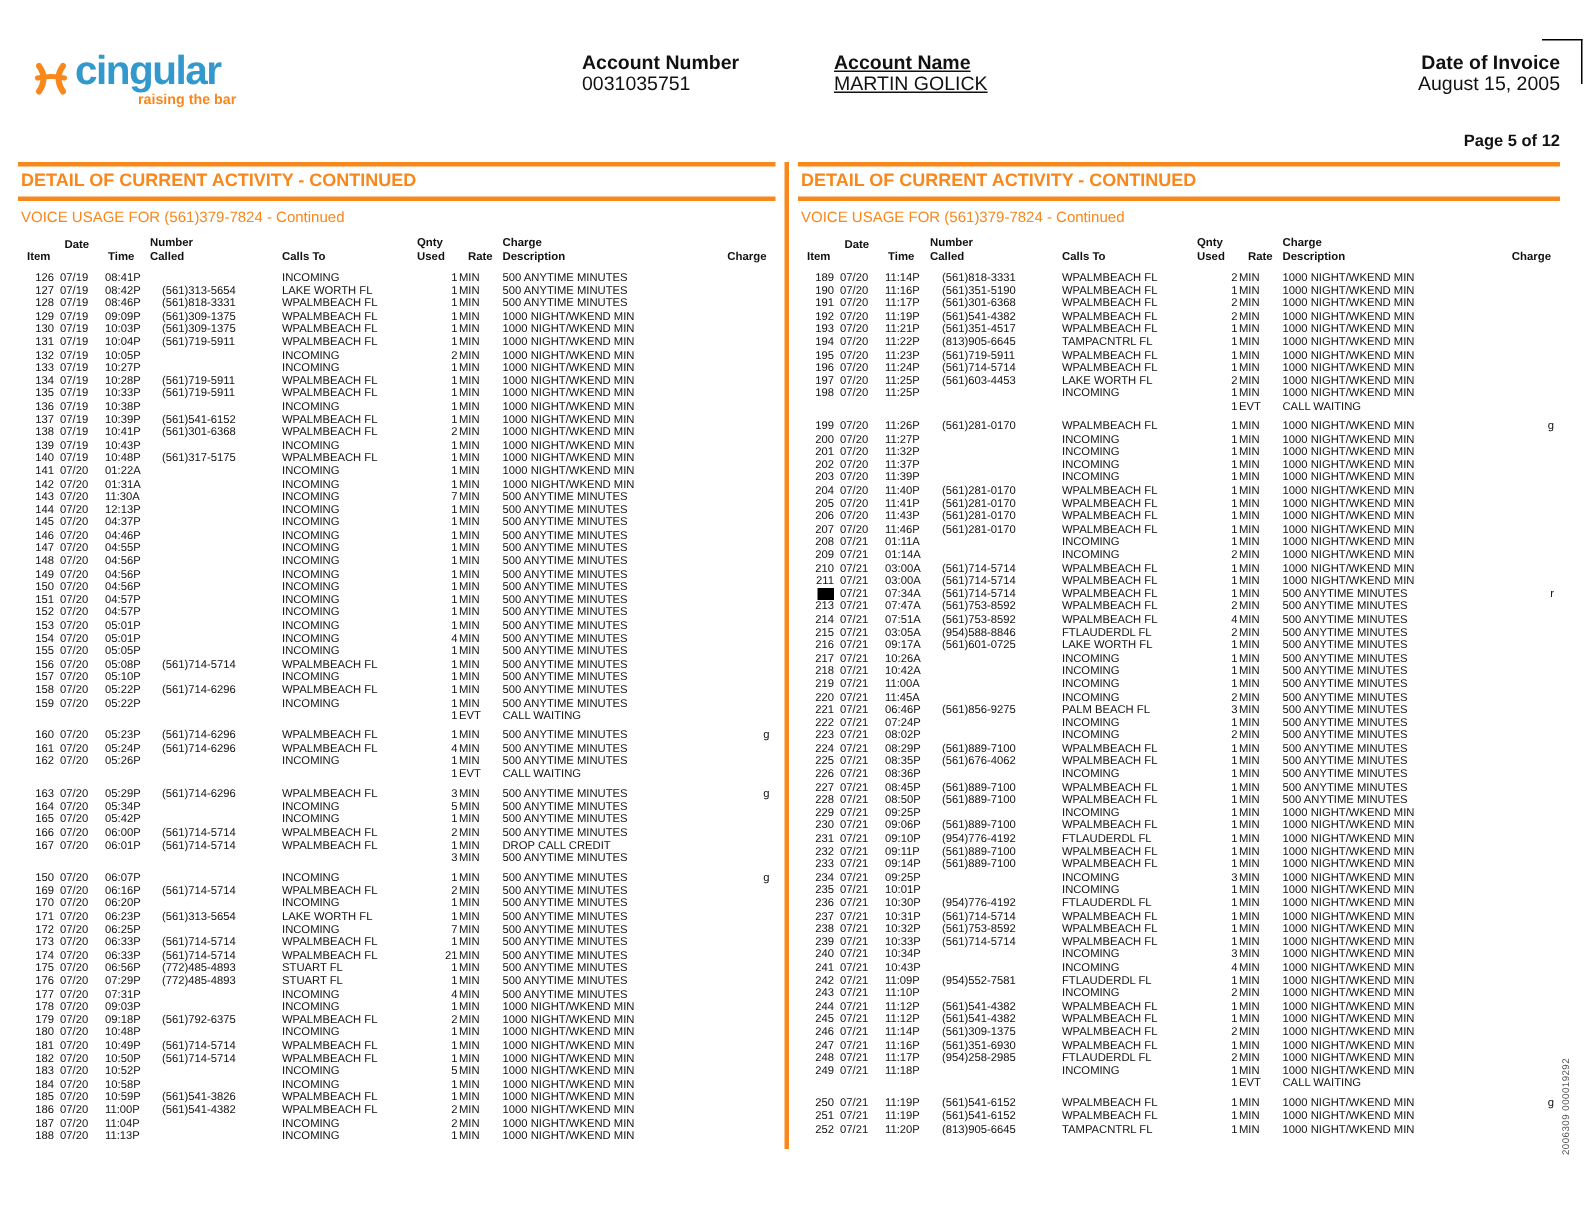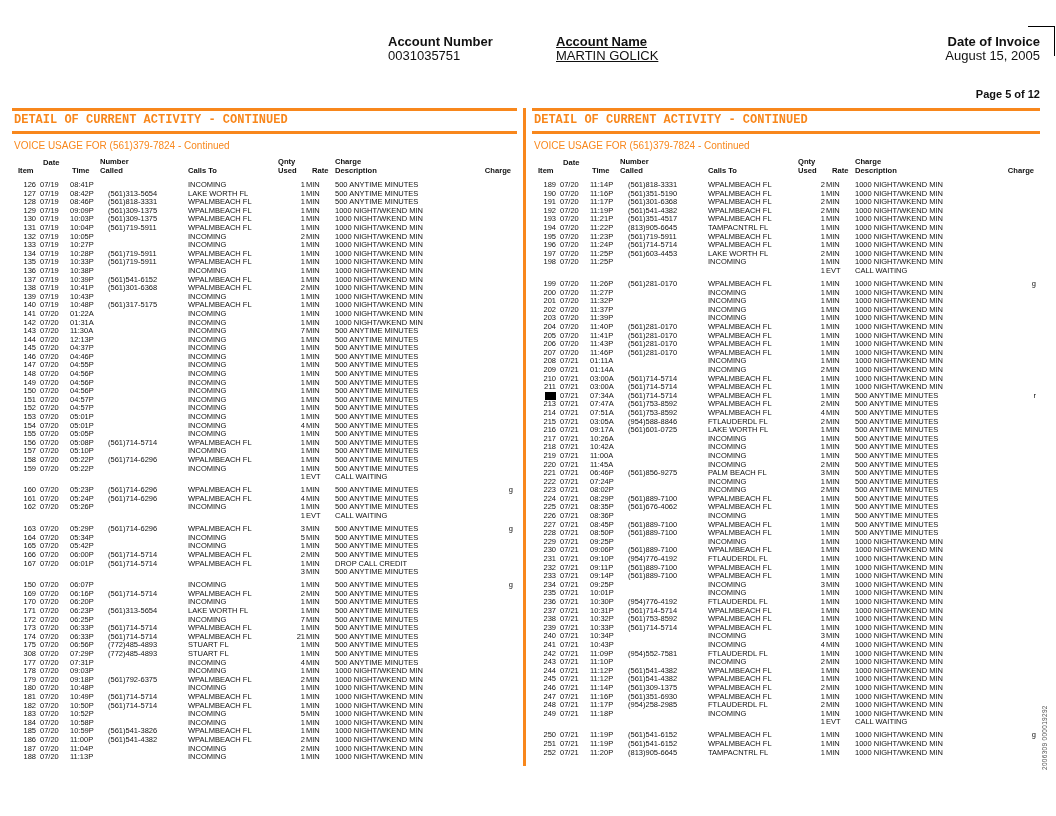--- a/index.html
+++ b/index.html
@@ -21,21 +21,21 @@
                border-top:1.5px solid #000;border-right:1.5px solid #000;}
 
   
   :root{--orange:#F8871C;--blue:#3399CC;}
   .col{position:absolute;top:108px;height:660px;}
   .col-left{left:12px;width:505px;}
   .col-right{left:532px;width:508px;}
   .rule{position:absolute;left:0;right:0;height:2.5px;background:var(--orange);}
   .rule1{top:0;}
   .rule2{top:23px;}
-  .sec-title{position:absolute;left:2px;top:5px;font-size:12px;font-weight:bold;color:var(--orange);white-space:nowrap;font-family:Liberation Mono, monospace;}
+  .sec-title{position:absolute;left:2px;top:5px;font-size:12px;font-weight:bold;color:var(--orange);white-space:nowrap;}
   .usage-title{position:absolute;left:2px;top:32px;font-size:10px;color:var(--orange);white-space:nowrap;}
   .divider{position:absolute;left:523px;top:108px;width:2.5px;height:658px;background:var(--orange);}
 
   
   .thead{position:absolute;left:0;top:49px;height:20px;width:100%;font-size:7.6px;font-weight:bold;}
   .thead span{position:absolute;white-space:nowrap;}
   .h-number{left:88px;top:0;}
   .h-qnty{left:266px;top:0;}
   .h-chargedesc{left:323px;top:0;}
   .h-item{left:6px;top:9px;}
@@ -62,20 +62,31 @@
   
   .edge-code{position:absolute;left:1041px;top:640px;height:130px;width:12px;
              writing-mode:vertical-rl;transform:rotate(180deg);
              font-size:6.5px;color:#555;letter-spacing:.3px;}
 </style>
 </head>
 <body>
 
 <div class="page">
 
+  <div class="logo">
+    <span class="logo-jack">
+      <svg width="24" height="24" viewBox="0 0 24 24">
+        <path d="M4 4 Q10 12 4 21" stroke="#F8871C" stroke-width="4" fill="none" stroke-linecap="round"></path>
+        <path d="M20 4 Q14 12 20 21" stroke="#F8871C" stroke-width="4" fill="none" stroke-linecap="round"></path>
+        <path d="M3 12 Q12 10 21 12" stroke="#F8871C" stroke-width="3.4" fill="none" stroke-linecap="round"></path>
+      </svg>
+    </span>
+    <span class="logo-word">cingular</span>
+    <span class="logo-tag">raising the bar</span>
+  </div>
 
   <div class="hdr-block" style="left:388px;">
     <div class="hdr-label">Account Number</div>
     <div>0031035751</div>
   </div>
 
   <div class="hdr-block" style="left:556px;text-decoration:underline;">
     <div class="hdr-label">Account Name</div>
     <div>MARTIN GOLICK</div>
   </div>
@@ -687,21 +698,21 @@
           <span class="c-date">07/20</span>
           <span class="c-time">06:56P</span>
           <span class="c-num">(772)485-4893</span>
           <span class="c-callto">STUART FL</span>
           <span class="c-qty">1</span>
           <span class="c-unit">MIN</span>
           <span class="c-desc">500 ANYTIME MINUTES</span>
           <span class="c-charge"></span>
         </div>
         <div class="row">
-          <span class="c-item">308</span>
+          <span class="c-item">176</span>
           <span class="c-date">07/20</span>
           <span class="c-time">07:29P</span>
           <span class="c-num">(772)485-4893</span>
           <span class="c-callto">STUART FL</span>
           <span class="c-qty">1</span>
           <span class="c-unit">MIN</span>
           <span class="c-desc">500 ANYTIME MINUTES</span>
           <span class="c-charge"></span>
         </div>
         <div class="row">

